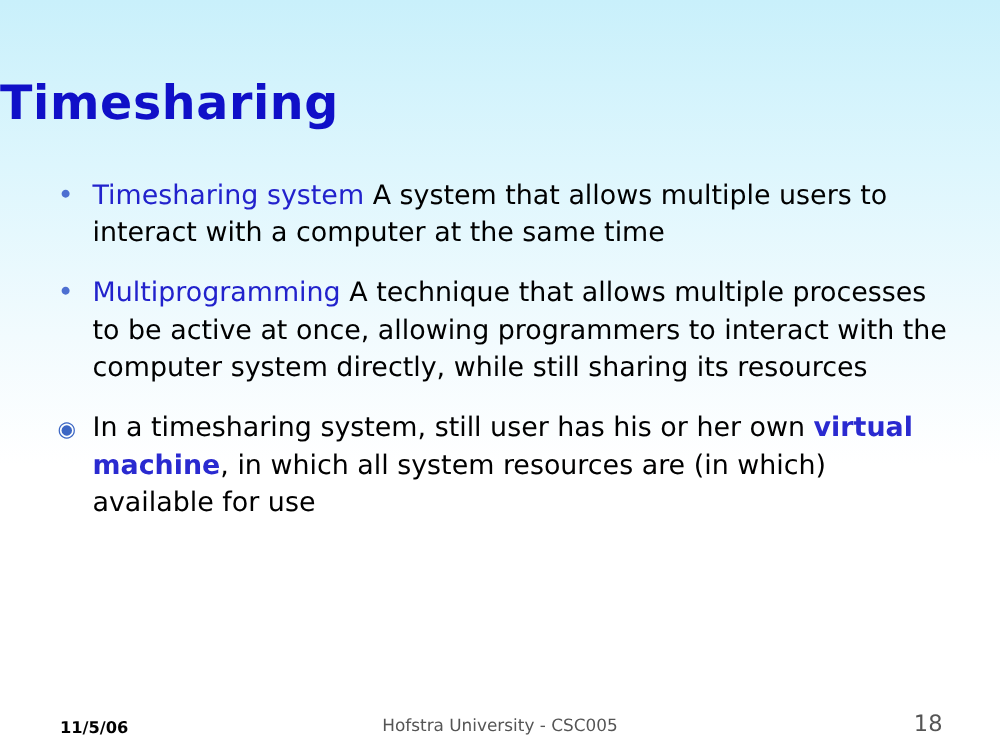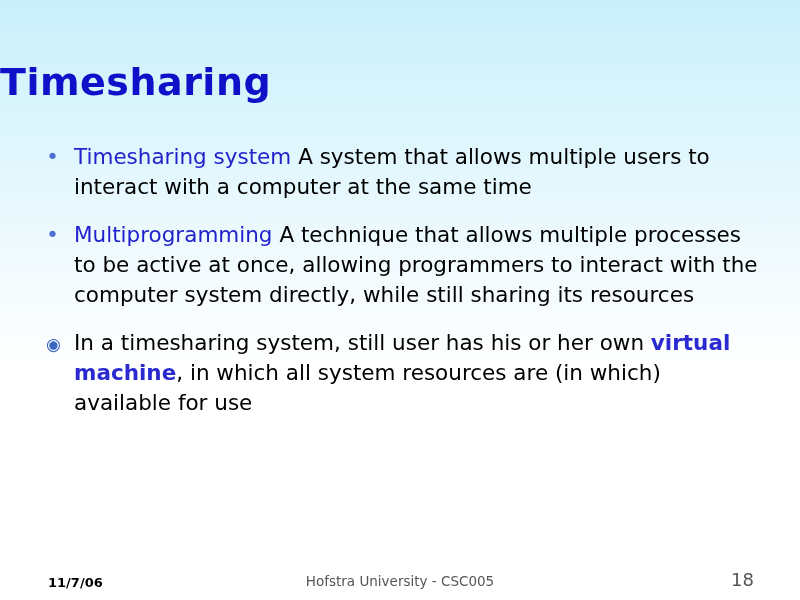--- a/index.html
+++ b/index.html
@@ -129,18 +129,18 @@
     <div class="bullet-row">
       <span class="bullet-mark filled">◉</span>
       <div class="bullet-text">
         <span>In a timesharing system, still user has his or her own </span><span class="kw-inline">virtual machine</span><span>, in which all system resources are (in which) available for use</span>
       </div>
     </div>
 
   </div>
 
   <div class="footer">
-    <span class="footer-date">11/7/06</span>
+    <span class="footer-date">11/5/06</span>
     <span class="footer-center">Hofstra University - CSC005</span>
     <span class="footer-page">18</span>
   </div>
 
 </div>
 
 </body></html>

